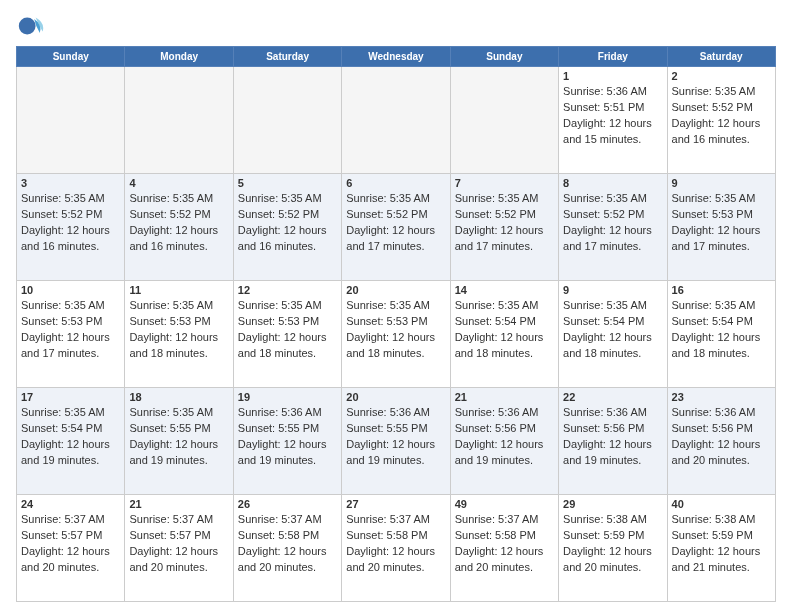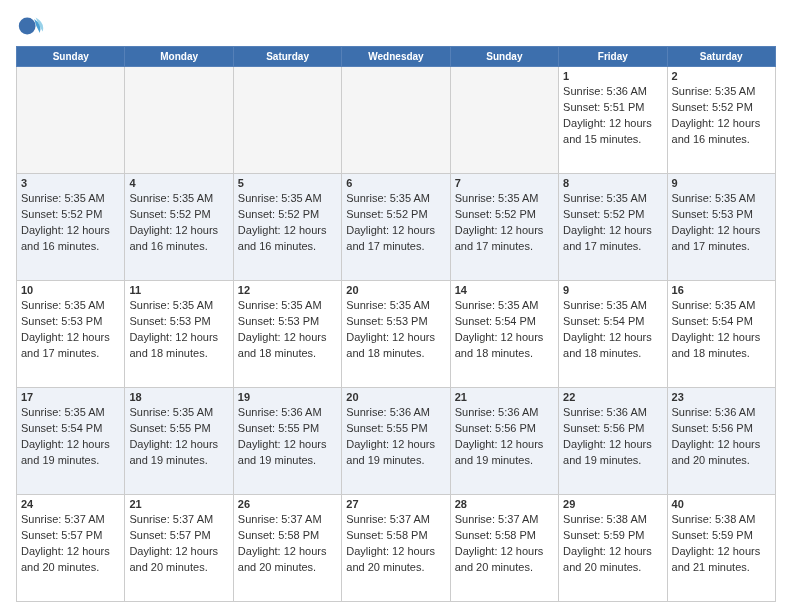--- a/index.html
+++ b/index.html
@@ -331,21 +331,21 @@
 and 20 minutes.</div>
           </td>
           <td>
             <span class="day-num">27</span>
             <div class="day-info" style="white-space: pre-line;">Sunrise: 5:37 AM
 Sunset: 5:58 PM
 Daylight: 12 hours
 and 20 minutes.</div>
           </td>
           <td>
-            <span class="day-num">28</span>
+            <span class="day-num">49</span>
             <div class="day-info" style="white-space: pre-line;">Sunrise: 5:37 AM
 Sunset: 5:58 PM
 Daylight: 12 hours
 and 20 minutes.</div>
           </td>
           <td>
             <span class="day-num">29</span>
             <div class="day-info" style="white-space: pre-line;">Sunrise: 5:38 AM
 Sunset: 5:59 PM
 Daylight: 12 hours

